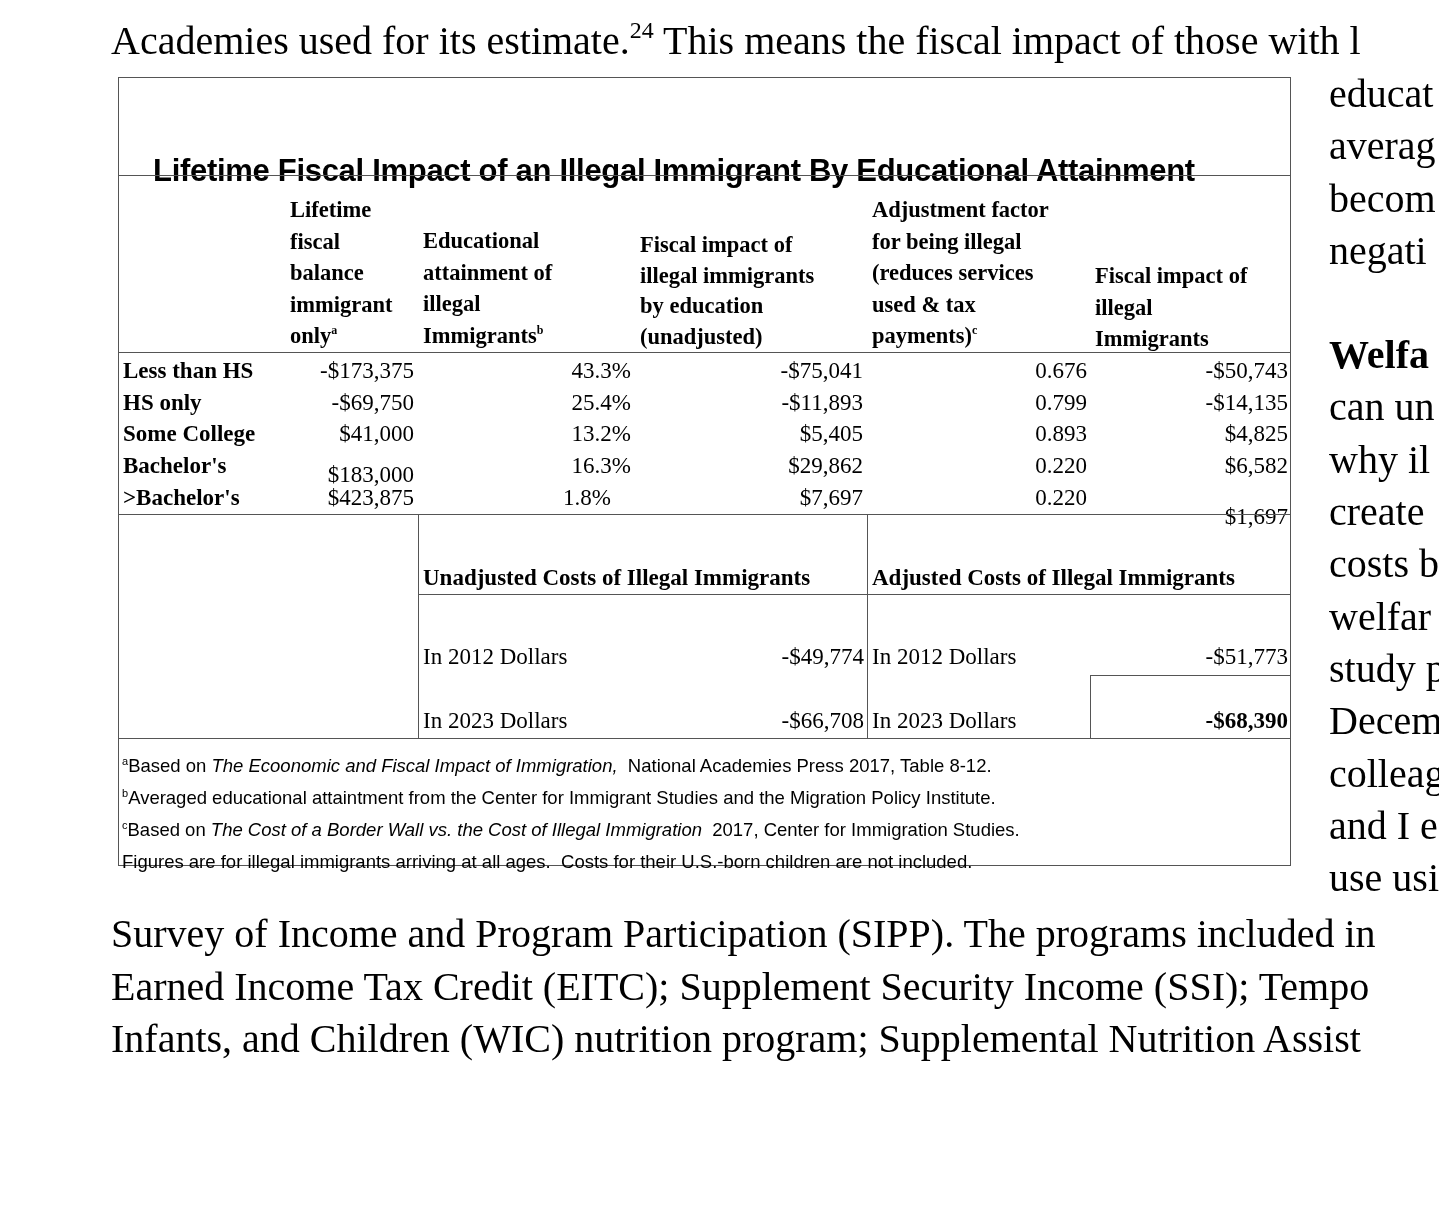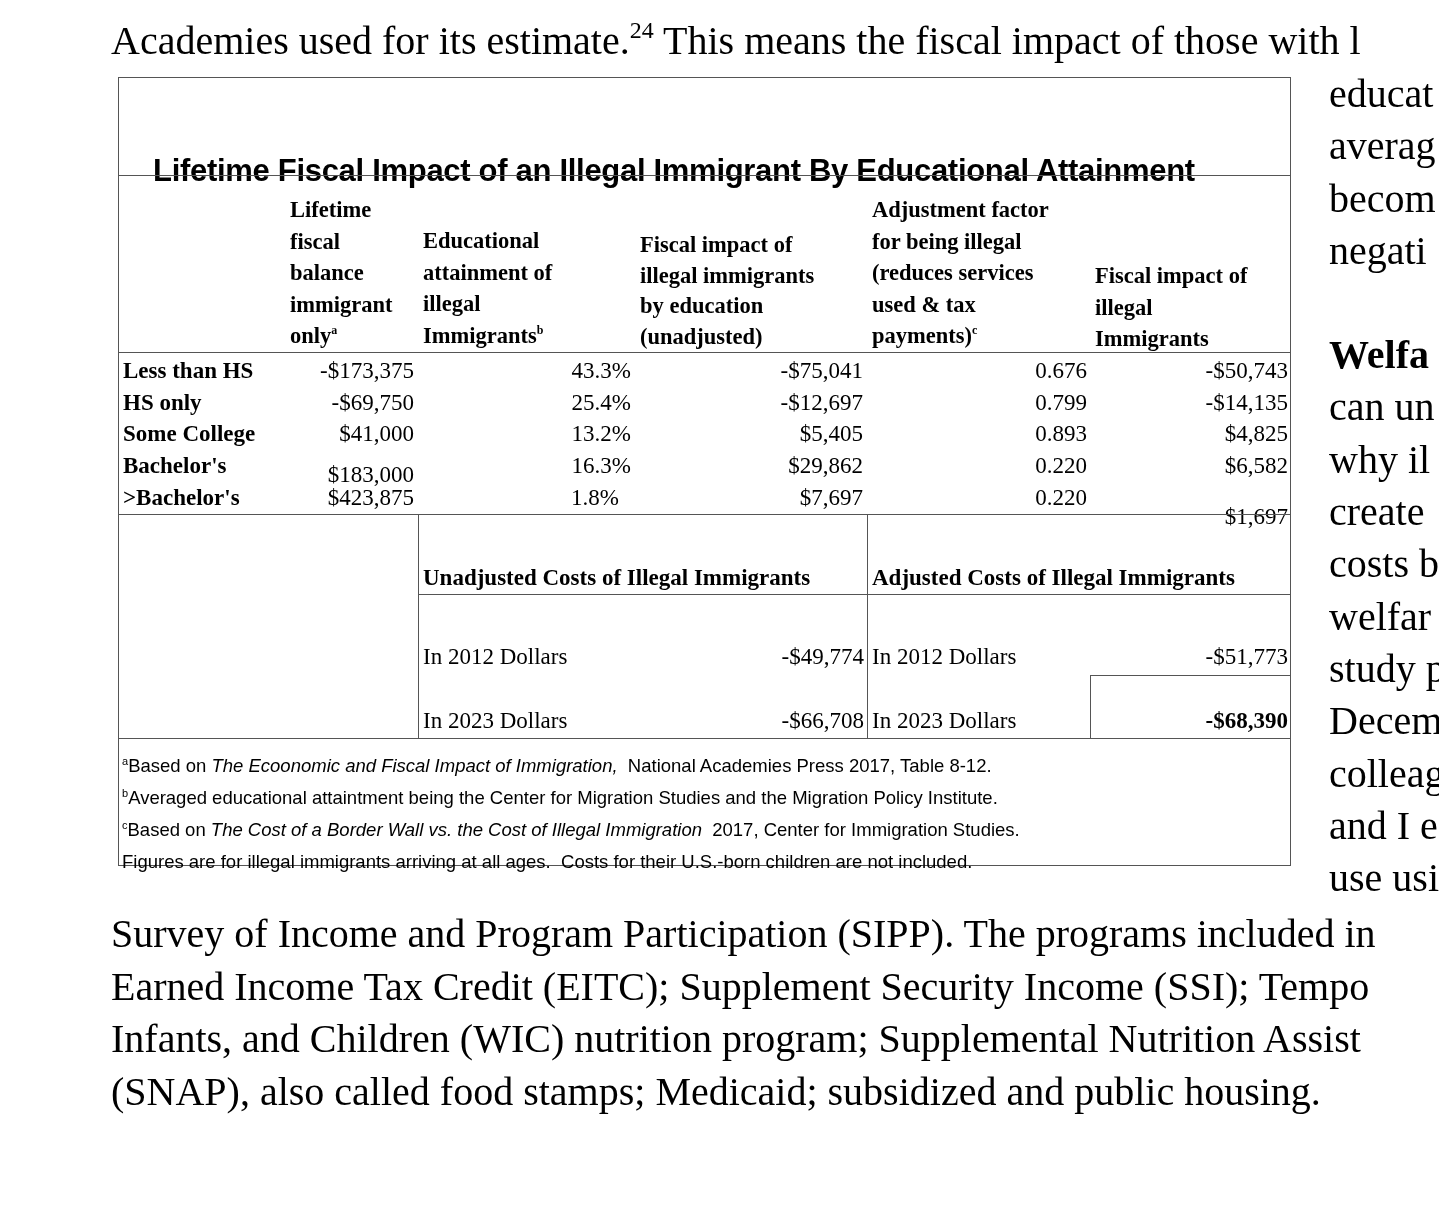--- a/index.html
+++ b/index.html
@@ -99,21 +99,21 @@
         <div class="abs cell num" style="left: 170px; width: 125px; top: 0px;">-$173,375</div>
         <div class="abs cell num" style="left: 400px; width: 112px; top: 0px;">43.3%</div>
         <div class="abs cell num" style="left: 600px; width: 144px; top: 0px;">-$75,041</div>
         <div class="abs cell num" style="left: 850px; width: 118px; top: 0px;">0.676</div>
         <div class="abs cell num" style="left: 1000px; width: 169px; top: 0px;">-$50,743</div>
       </div>
       <div class="abs" style="left: 0px; width: 1172px; height: 32px; top: 31.7px;">
         <div class="abs cell rowlbl" style="left: 4px; width: 160px; top: 0px;">HS only</div>
         <div class="abs cell num" style="left: 170px; width: 125px; top: 0px;">-$69,750</div>
         <div class="abs cell num" style="left: 400px; width: 112px; top: 0px;">25.4%</div>
-        <div class="abs cell num" style="left: 600px; width: 144px; top: 0px;">-$12,697</div>
+        <div class="abs cell num" style="left: 600px; width: 144px; top: 0px;">-$11,893</div>
         <div class="abs cell num" style="left: 850px; width: 118px; top: 0px;">0.799</div>
         <div class="abs cell num" style="left: 1000px; width: 169px; top: 0px;">-$14,135</div>
       </div>
       <div class="abs" style="left: 0px; width: 1172px; height: 32px; top: 63.4px;">
         <div class="abs cell rowlbl" style="left: 4px; width: 160px; top: 0px;">Some College</div>
         <div class="abs cell num" style="left: 170px; width: 125px; top: 0px;">$41,000</div>
         <div class="abs cell num" style="left: 400px; width: 112px; top: 0px;">13.2%</div>
         <div class="abs cell num" style="left: 600px; width: 144px; top: 0px;">$5,405</div>
         <div class="abs cell num" style="left: 850px; width: 118px; top: 0px;">0.893</div>
         <div class="abs cell num" style="left: 1000px; width: 169px; top: 0px;">$4,825</div>
@@ -122,21 +122,21 @@
         <div class="abs cell rowlbl" style="left: 4px; width: 160px; top: 0px;">Bachelor's</div>
         <div class="abs cell num" style="left: 170px; width: 125px; top: 0px; margin-top: 9px;">$183,000</div>
         <div class="abs cell num" style="left: 400px; width: 112px; top: 0px;">16.3%</div>
         <div class="abs cell num" style="left: 600px; width: 144px; top: 0px;">$29,862</div>
         <div class="abs cell num" style="left: 850px; width: 118px; top: 0px;">0.220</div>
         <div class="abs cell num" style="left: 1000px; width: 169px; top: 0px;">$6,582</div>
       </div>
       <div class="abs" style="left: 0px; width: 1172px; height: 32px; top: 126.8px;">
         <div class="abs cell rowlbl" style="left: 4px; width: 160px; top: 0px;">&gt;Bachelor's</div>
         <div class="abs cell num" style="left: 170px; width: 125px; top: 0px;">$423,875</div>
-        <div class="abs cell num" style="left: 388px; width: 112px; top: 0px;">1.8%</div>
+        <div class="abs cell num" style="left: 380px; width: 112px; top: 0px;">1.8%</div>
         <div class="abs cell num" style="left: 600px; width: 144px; top: 0px;">$7,697</div>
         <div class="abs cell num" style="left: 850px; width: 118px; top: 0px;">0.220</div>
         <div class="abs cell num" style="left: 1000px; width: 169px; top: 13px; margin-top: 6px;">$1,697</div>
       </div>
     </div>
 
   <div class="hline" style="left:0; width:1172px; top:436px;"></div>
 
   <div class="vline" style="left:299px; top:436px; height:224px;"></div>
   <div class="vline" style="left:748px; top:436px; height:224px;"></div>
@@ -153,24 +153,23 @@
   <div class="abs cell num" style="left:980px; width:189px; top:563px;">-$51,773</div>
   <div class="abs cell" style="left:753px; top:627px;">In 2023 Dollars</div>
   <div class="hline" style="left:971px; width:201px; top:597px;"></div>
   <div class="vline" style="left:971px; top:597px; height:63px;"></div>
   <div class="abs cell num bold-num" style="left:980px; width:189px; top:627px;">-$68,390</div>
 
   <div class="hline" style="left:0; width:1172px; top:660px;"></div>
 
   <div class="abs notes">
     <div><span class="s">a</span><span>Based on </span><i>The Ecoonomic and Fiscal Impact of Immigration,</i><span style="white-space:pre">  National Academies Press 2017, Table 8-12.</span></div>
-    <div><span class="s">b</span><span>Averaged educational attaintment being the Center for Migration Studies and the Migration Policy Institute.</span></div>
+    <div><span class="s">b</span><span>Averaged educational attaintment from the Center for Immigrant Studies and the Migration Policy Institute.</span></div>
     <div><span class="s">c</span><span>Based on </span><i>The Cost of a Border Wall vs. the Cost of Illegal Immigration</i><span style="white-space:pre">  2017, Center for Immigration Studies.</span></div>
     <div style="white-space:pre">Figures are for illegal immigrants arriving at all ages.  Costs for their U.S.-born children are not included.</div>
   </div>
 </div>
 
 <div id="bottom-par" class="body-text">
   <span class="ln">Survey of Income and Program Participation (SIPP). The programs included in</span>
   <span class="ln">Earned Income Tax Credit (EITC); Supplement Security Income (SSI); Tempo</span>
   <span class="ln">Infants, and Children (WIC) nutrition program; Supplemental Nutrition Assist</span>
-  <span class="ln">(SNAP), also called food stamps; Medicaid; subsidized and public housing.</span>
 </div>
 
 </body></html>

